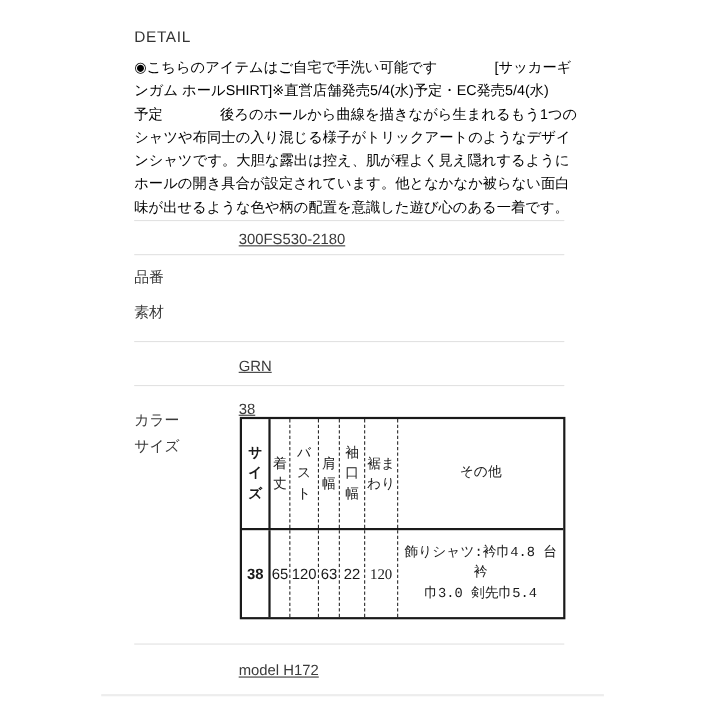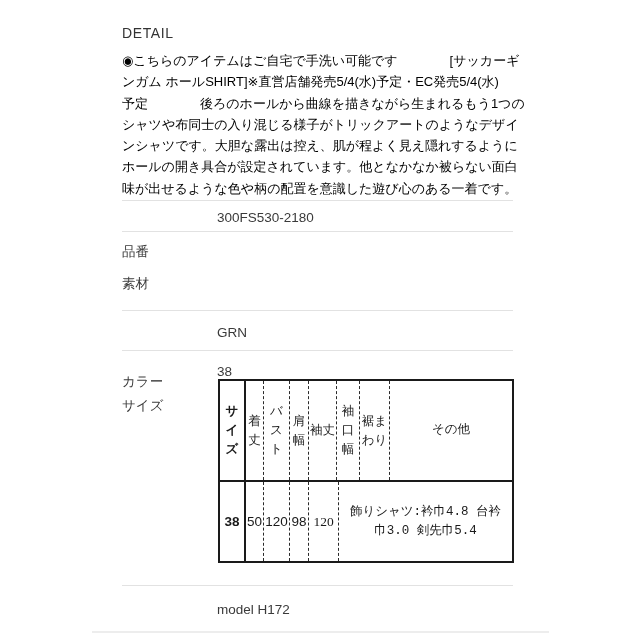--- a/index.html
+++ b/index.html
@@ -13,21 +13,21 @@
     left:122px; top:25px; font-size:14px; letter-spacing:0.6px; color:#333333;
   }
   .description {
     left:122px; top:50px; width:424px;
     font-size:13px; line-height:21.3px; color:#000000;
     white-space:pre-line;
   }
   .divider { left:122px; width:391px; height:1px; background:#e2e2e2; }
   .divider.wide { left:92px; width:457px; height:2px; background:#ededed; }
   .row-label { left:122px; font-size:13.5px; color:#3a3a3a;margin-top:36px; }
-  .row-value { left:217px; font-size:13.5px; color:#3a3a3a; white-space:pre-line; line-height:21.3px; }
+  .row-value { left:217px; font-size:13.5px; color:#3a3a3a; white-space:pre-line; line-height:21.3px;text-decoration:underline; }
 
   
   .size-table {
     left:218px; top:379px; width:296px; height:184px;
     border:2px solid #1a1a1a; box-sizing:border-box;
     display:flex; flex-direction:column;
     color:#1a1a1a;
   }
   .tr { display:flex; width:100%; }
   .tr.header { height:99px; border-bottom:2px solid #1a1a1a; }
@@ -85,33 +85,33 @@
       <div class="td th bold c1">サ
 イ
 ズ</div>
       <div class="td th c2">着
 丈</div>
       <div class="td th c3">バ
 ス
 ト</div>
       <div class="td th c4">肩
 幅</div>
-      <div class="td th c5">袖丈</div>
       <div class="td th c6">袖
 口
 幅</div>
       <div class="td th c7">裾ま
 わり</div>
       <div class="td th c8">その他</div>
     </div>
     <div class="tr data">
       <div class="td dv bold c1">38</div>
-      <div class="td dv c2">50</div>
+      <div class="td dv c2">65</div>
       <div class="td dv c3">120</div>
-      <div class="td dv c4">98</div>
+      <div class="td dv c4">63</div>
+      <div class="td dv c6">22</div>
       <div class="td dv c7">120</div>
       <div class="td dv other c8">飾りシャツ:衿巾4.8 台衿
 巾3.0 剣先巾5.4</div>
     </div>
   </div>
 
   <div class="abs divider" style="top:585px"></div>
 
   <div class="abs row-label" style="top:610px">モデルサイズ</div>
   <div class="abs row-value" style="top:599px">model H172</div>

